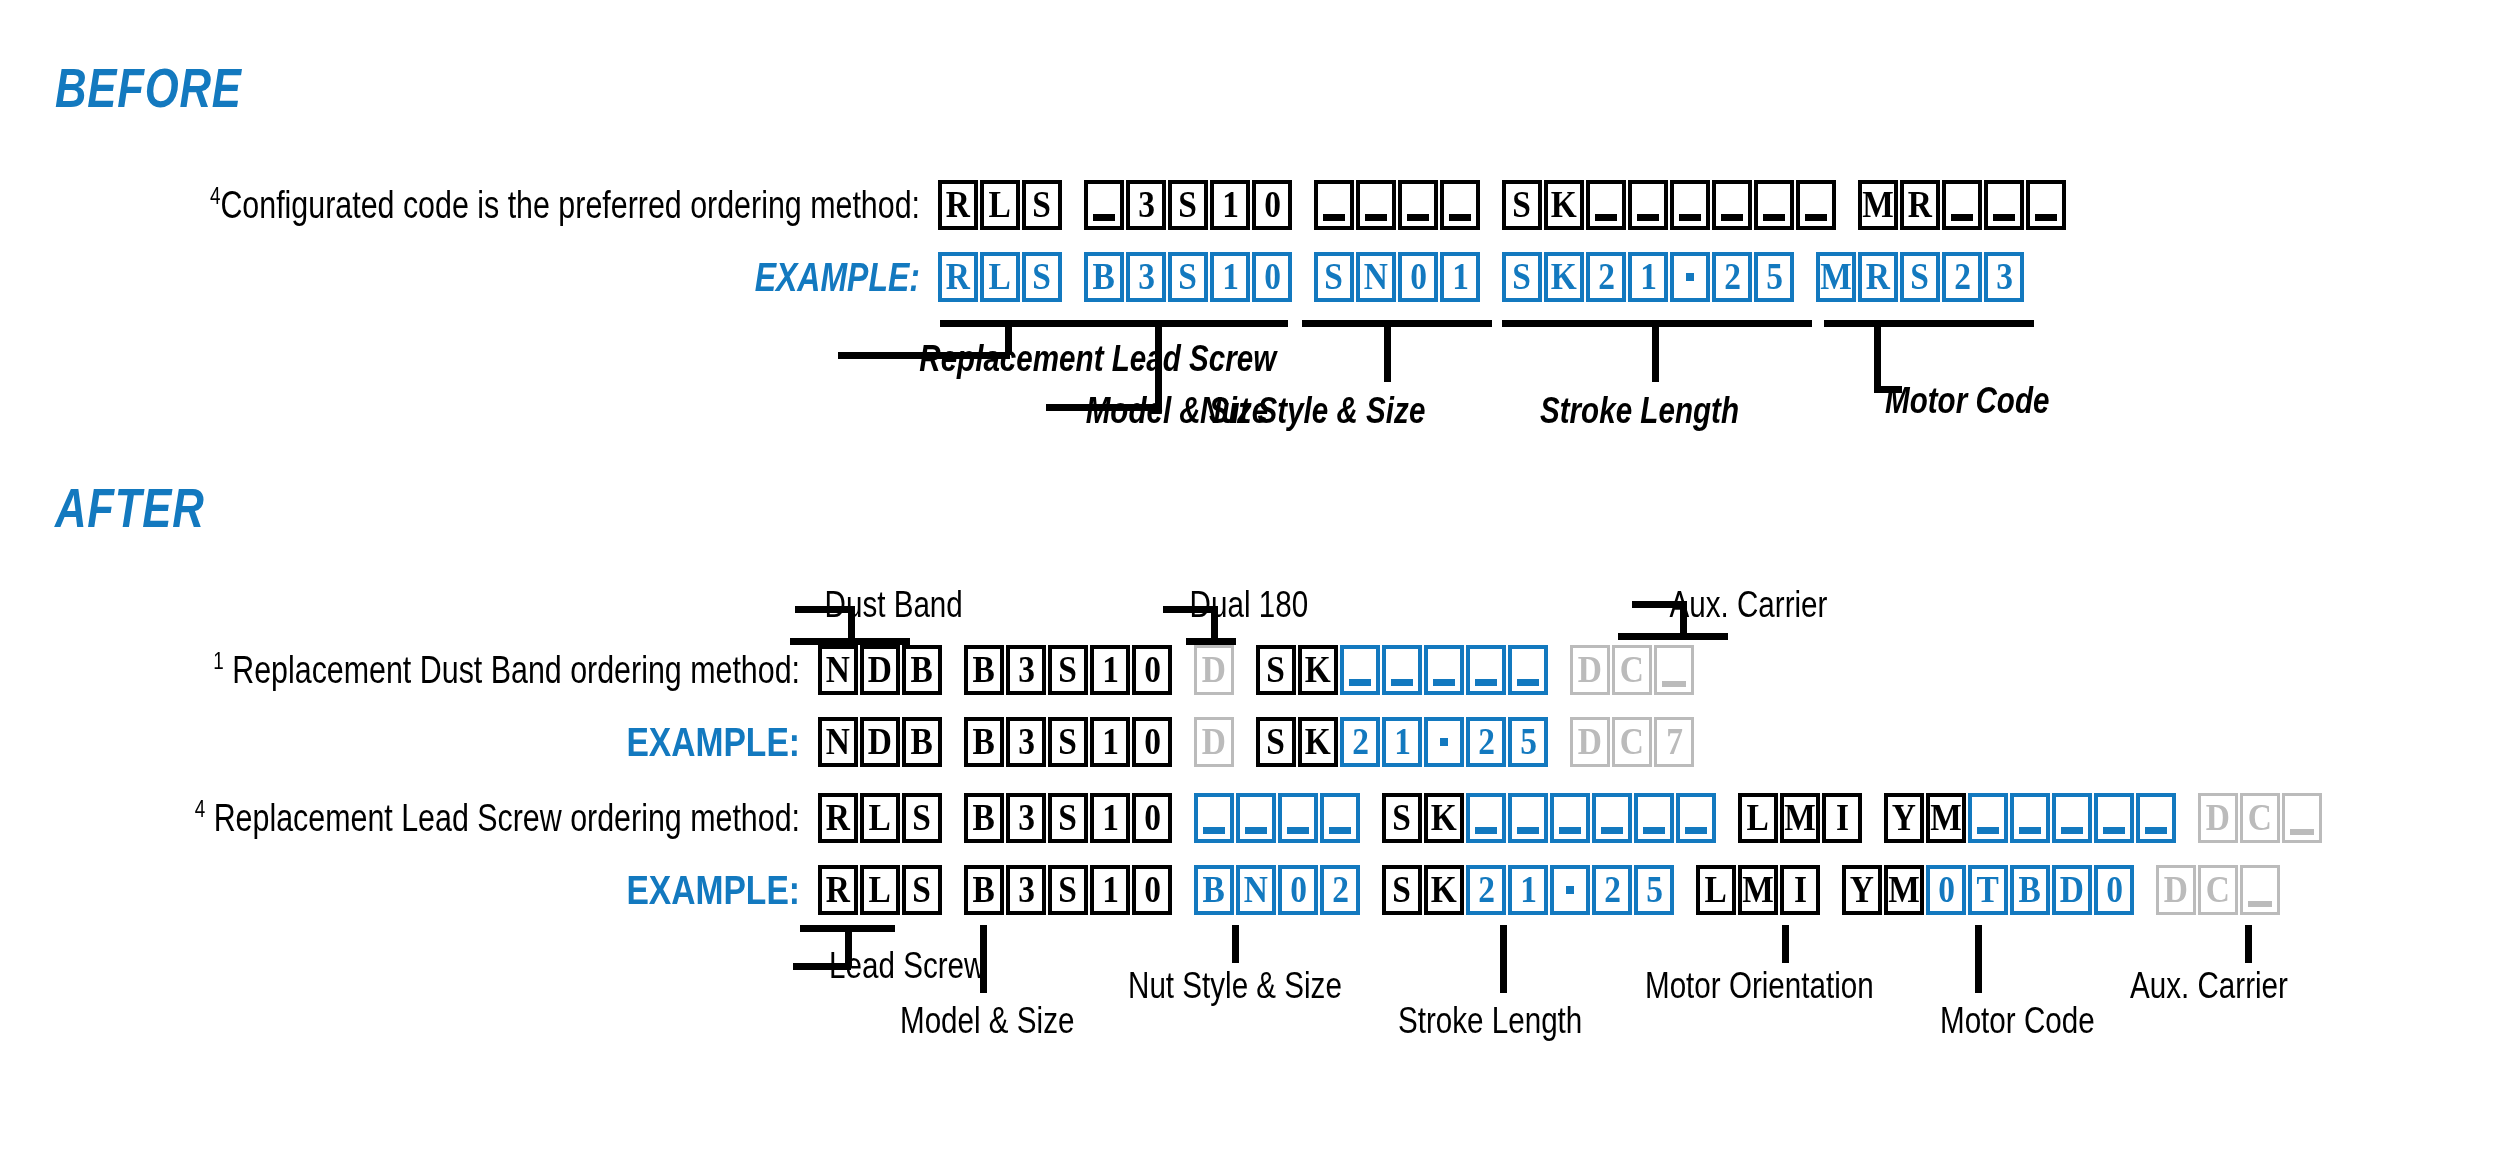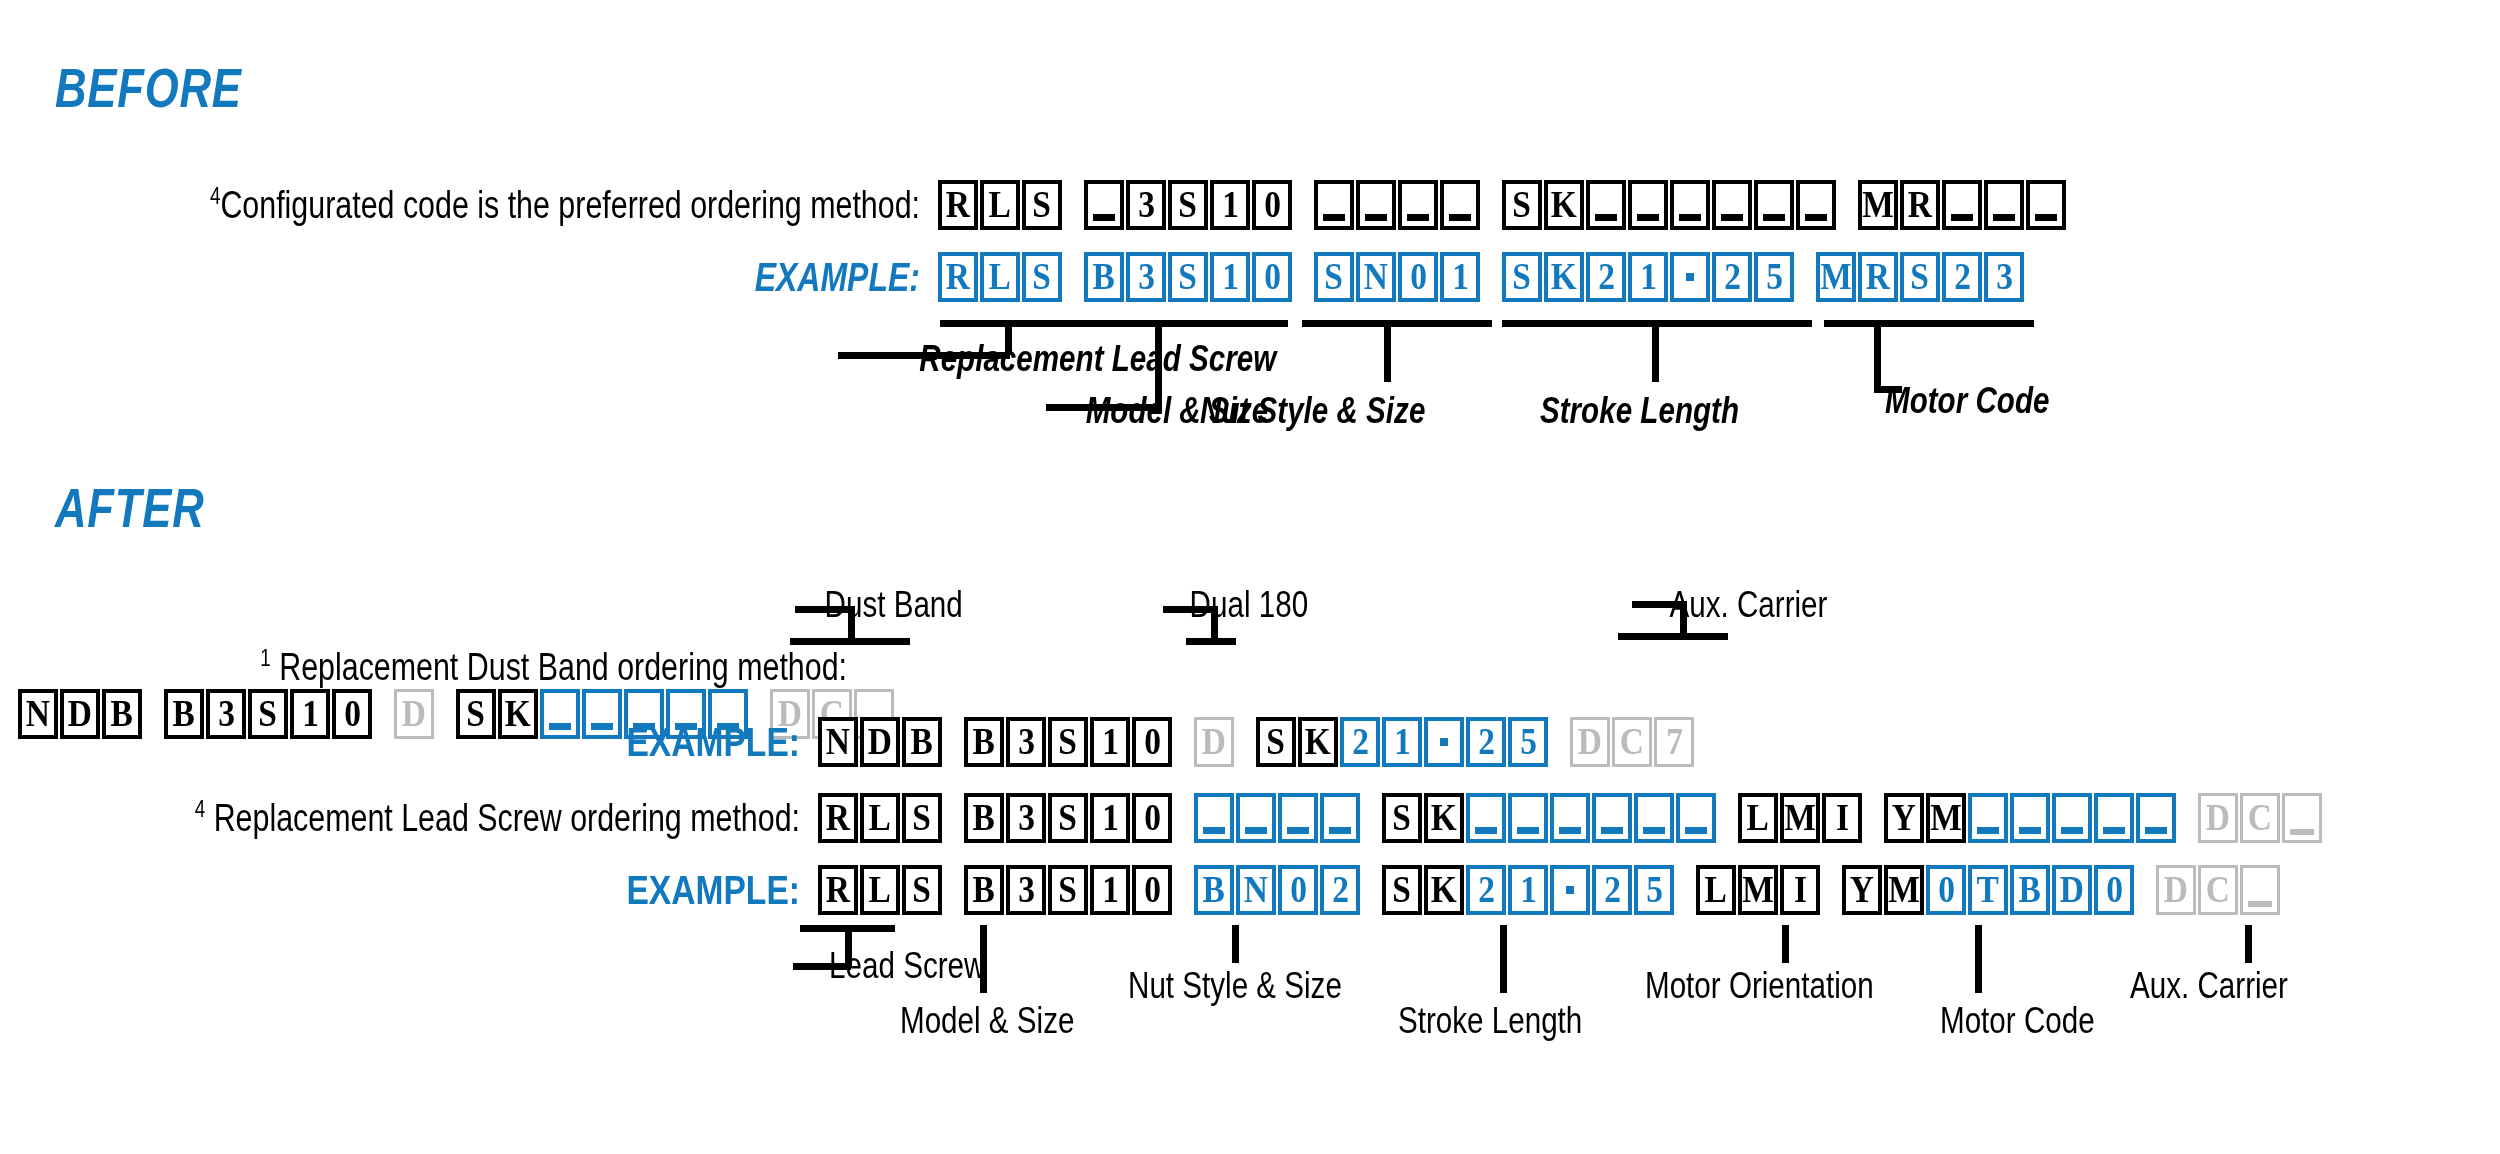--- a/index.html
+++ b/index.html
@@ -292,21 +292,21 @@
 <div class="callout plain r" style="left:1160px;top:584px;">Dual 180</div>
 <div class="ln h" style="left:1163px;top:606px;width:55px;"></div>
 <div class="ln v" style="left:1211px;top:606px;height:38px;"></div>
 <div class="ln h" style="left:1186px;top:638px;width:50px;"></div>
 
 <div class="callout plain r" style="left:1630px;top:584px;">Aux. Carrier</div>
 <div class="ln h" style="left:1632px;top:601px;width:55px;"></div>
 <div class="ln v" style="left:1680px;top:601px;height:38px;"></div>
 <div class="ln h" style="left:1618px;top:633px;width:110px;"></div>
 
-<div class="row" id="after-ndb" style="left:0px;top:645px;flex-direction:column;">
+<div class="row" id="after-ndb" style="left:0px;top:645px;">
   <div class="lead" style="width:800px;">
     <sup>1</sup> <span>Replacement Dust Band ordering method:</span>
   </div>
   <div class="boxes" id="a1-boxes" style="display:flex;margin-left:18px;">
       <div class="grp">
         <div class="bx black">
           <span>N</span>
         </div>
         <div class="bx black">
           <span>D</span>

